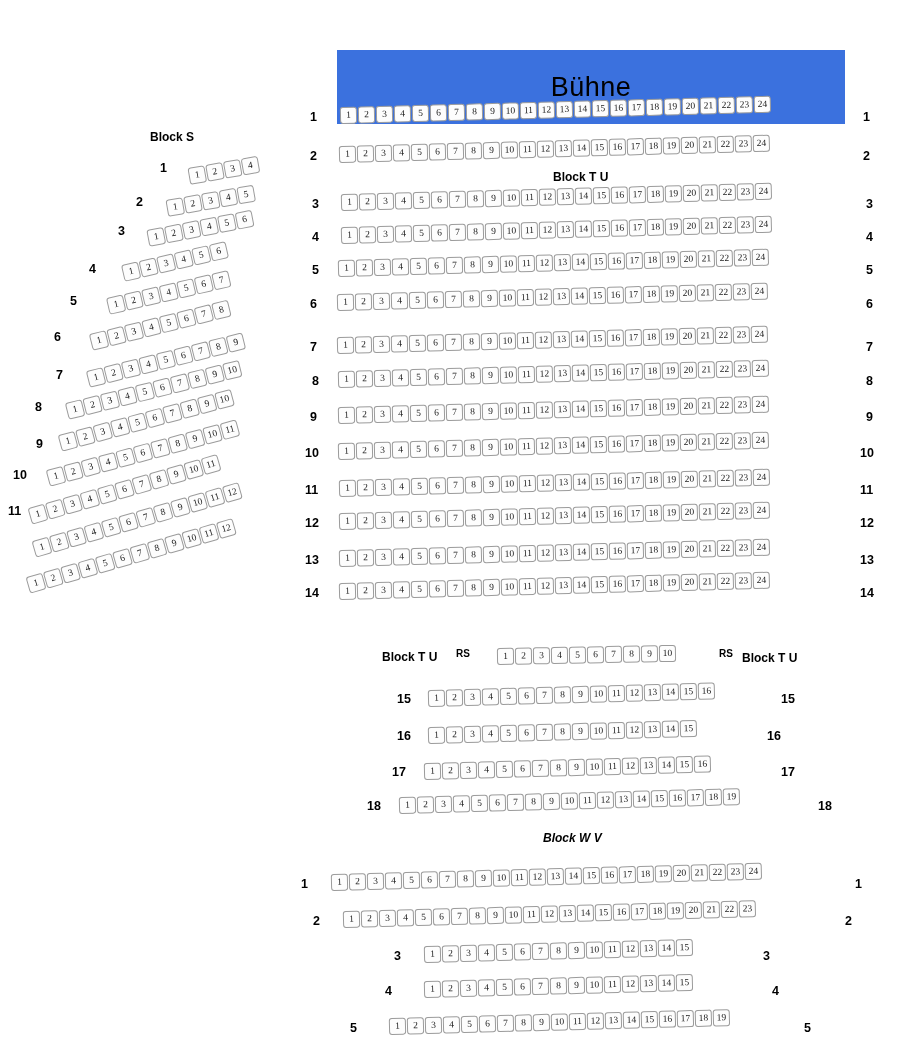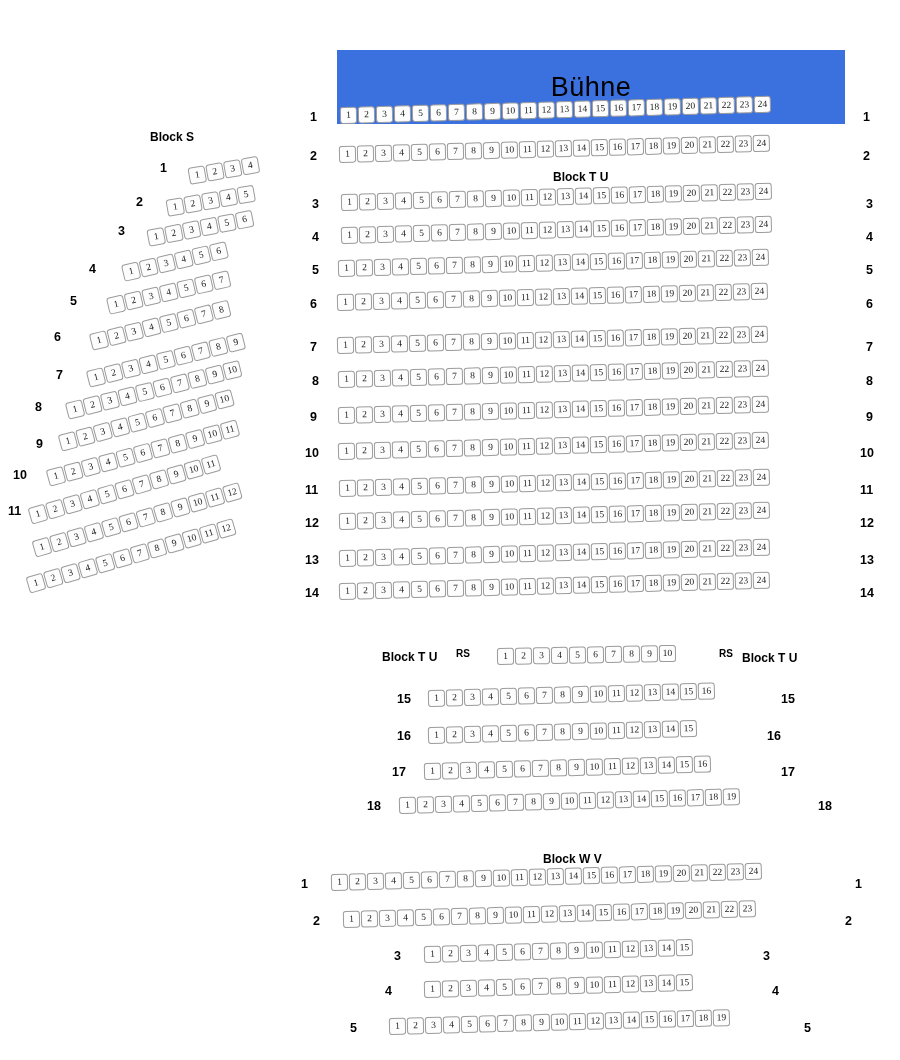--- a/index.html
+++ b/index.html
@@ -156,21 +156,21 @@
     <div class="rownum" style="left: 781px; top: 692px;">15</div>
     <div class="seatrow" style="left: 428px; top: 727px; transform: rotate(-1.5deg);"><span class="seat">1</span><span class="seat">2</span><span class="seat">3</span><span class="seat">4</span><span class="seat">5</span><span class="seat">6</span><span class="seat">7</span><span class="seat">8</span><span class="seat">9</span><span class="seat">10</span><span class="seat">11</span><span class="seat">12</span><span class="seat">13</span><span class="seat">14</span><span class="seat">15</span></div>
     <div class="rownum" style="left: 397px; top: 729px;">16</div>
     <div class="rownum" style="left: 767px; top: 729px;">16</div>
     <div class="seatrow" style="left: 424px; top: 763px; transform: rotate(-1.5deg);"><span class="seat">1</span><span class="seat">2</span><span class="seat">3</span><span class="seat">4</span><span class="seat">5</span><span class="seat">6</span><span class="seat">7</span><span class="seat">8</span><span class="seat">9</span><span class="seat">10</span><span class="seat">11</span><span class="seat">12</span><span class="seat">13</span><span class="seat">14</span><span class="seat">15</span><span class="seat">16</span></div>
     <div class="rownum" style="left: 392px; top: 765px;">17</div>
     <div class="rownum" style="left: 781px; top: 765px;">17</div>
     <div class="seatrow" style="left: 399px; top: 797px; transform: rotate(-1.5deg);"><span class="seat">1</span><span class="seat">2</span><span class="seat">3</span><span class="seat">4</span><span class="seat">5</span><span class="seat">6</span><span class="seat">7</span><span class="seat">8</span><span class="seat">9</span><span class="seat">10</span><span class="seat">11</span><span class="seat">12</span><span class="seat">13</span><span class="seat">14</span><span class="seat">15</span><span class="seat">16</span><span class="seat">17</span><span class="seat">18</span><span class="seat">19</span></div>
     <div class="rownum" style="left: 367px; top: 799px;">18</div>
     <div class="rownum" style="left: 818px; top: 799px;">18</div>
-    <div class="block-label" style="left: 543px; top: 852px;">Block W V</div>
+    <div class="block-label" style="left: 543px; top: 831px; font-style: italic;">Block W V</div>
     <div class="seatrow" style="left: 331px; top: 874px; transform: rotate(-1.5deg);"><span class="seat">1</span><span class="seat">2</span><span class="seat">3</span><span class="seat">4</span><span class="seat">5</span><span class="seat">6</span><span class="seat">7</span><span class="seat">8</span><span class="seat">9</span><span class="seat">10</span><span class="seat">11</span><span class="seat">12</span><span class="seat">13</span><span class="seat">14</span><span class="seat">15</span><span class="seat">16</span><span class="seat">17</span><span class="seat">18</span><span class="seat">19</span><span class="seat">20</span><span class="seat">21</span><span class="seat">22</span><span class="seat">23</span><span class="seat">24</span></div>
     <div class="rownum" style="left: 301px; top: 877px;">1</div>
     <div class="rownum" style="left: 855px; top: 877px;">1</div>
     <div class="seatrow" style="left: 343px; top: 911px; transform: rotate(-1.5deg);"><span class="seat">1</span><span class="seat">2</span><span class="seat">3</span><span class="seat">4</span><span class="seat">5</span><span class="seat">6</span><span class="seat">7</span><span class="seat">8</span><span class="seat">9</span><span class="seat">10</span><span class="seat">11</span><span class="seat">12</span><span class="seat">13</span><span class="seat">14</span><span class="seat">15</span><span class="seat">16</span><span class="seat">17</span><span class="seat">18</span><span class="seat">19</span><span class="seat">20</span><span class="seat">21</span><span class="seat">22</span><span class="seat">23</span></div>
     <div class="rownum" style="left: 313px; top: 914px;">2</div>
     <div class="rownum" style="left: 845px; top: 914px;">2</div>
     <div class="seatrow" style="left: 424px; top: 946px; transform: rotate(-1.5deg);"><span class="seat">1</span><span class="seat">2</span><span class="seat">3</span><span class="seat">4</span><span class="seat">5</span><span class="seat">6</span><span class="seat">7</span><span class="seat">8</span><span class="seat">9</span><span class="seat">10</span><span class="seat">11</span><span class="seat">12</span><span class="seat">13</span><span class="seat">14</span><span class="seat">15</span></div>
     <div class="rownum" style="left: 394px; top: 949px;">3</div>
     <div class="rownum" style="left: 763px; top: 949px;">3</div>
     <div class="seatrow" style="left: 424px; top: 981px; transform: rotate(-1.5deg);"><span class="seat">1</span><span class="seat">2</span><span class="seat">3</span><span class="seat">4</span><span class="seat">5</span><span class="seat">6</span><span class="seat">7</span><span class="seat">8</span><span class="seat">9</span><span class="seat">10</span><span class="seat">11</span><span class="seat">12</span><span class="seat">13</span><span class="seat">14</span><span class="seat">15</span></div>

